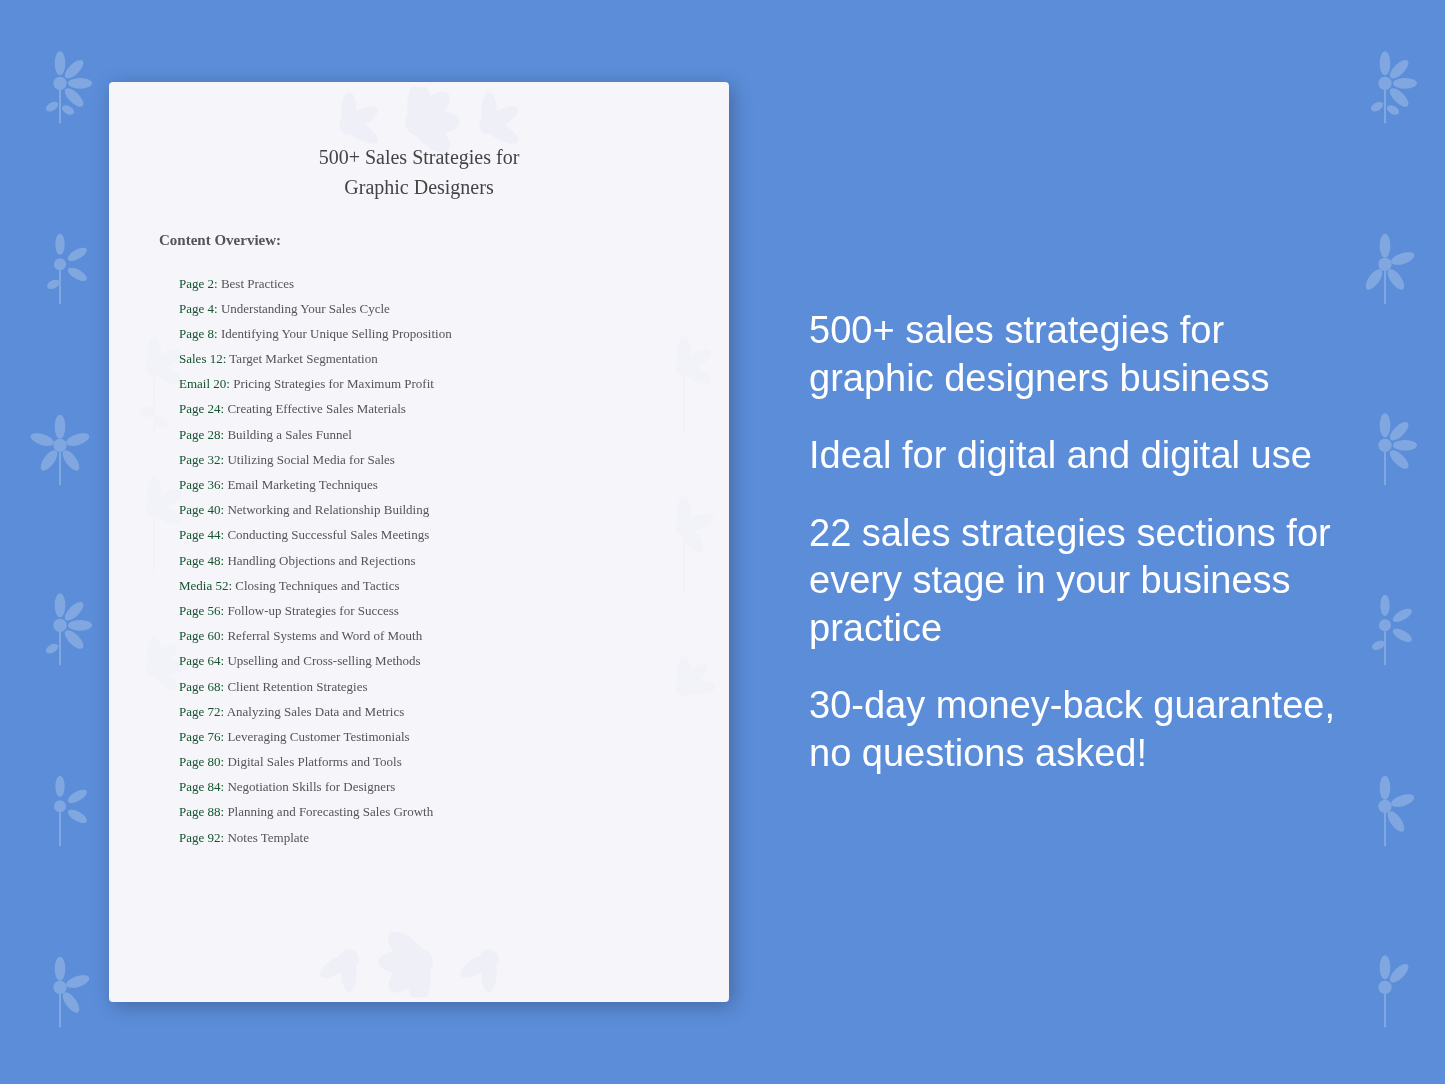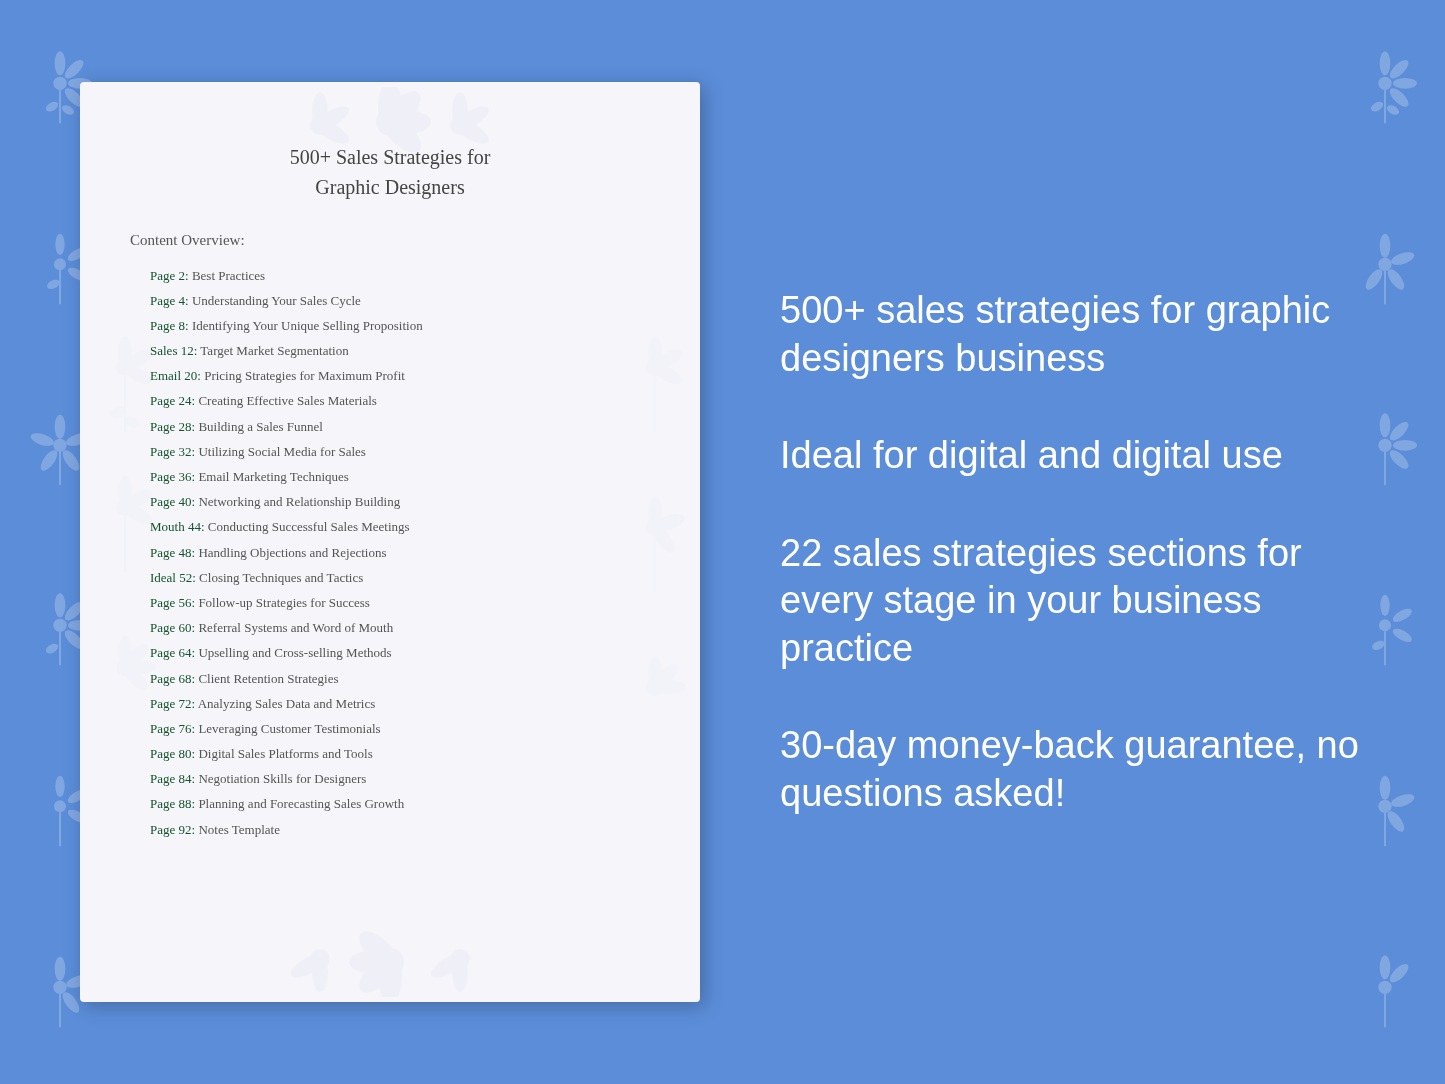--- a/index.html
+++ b/index.html
@@ -45,21 +45,21 @@
     }
 
     .main-layout {
       position: relative;
       z-index: 1;
       display: flex;
       align-items: center;
       justify-content: center;
       width: 100%;
       height: 100%;
-      padding: 40px 80px;
+      padding: 40px 109px;
       gap: 60px;
     }
 
     
     .doc-panel {
       background: #f5f5fa;
       border-radius: 4px;
       width: 620px;
       min-height: 920px;
       padding: 0;
@@ -118,22 +118,22 @@
       color: #444;
       margin-bottom: 30px;
       line-height: 1.5;
       font-weight: normal;
     }
 
     .toc-heading {
       font-family: 'Georgia', serif;
       font-size: 15px;
       color: #555;
-      margin-bottom: 14px;
-      font-weight: normal;
+      margin-bottom: 22px;
+      font-weight: bold;
     }
 
     .toc-list {
       list-style: none;
     }
 
     .toc-item {
       font-family: 'Georgia', serif;
       font-size: 13px;
       color: #555;
@@ -155,21 +155,20 @@
       gap: 30px;
       padding-left: 20px;
     }
 
     .feature-text {
       font-family: 'Arial', sans-serif;
       font-size: 38px;
       color: #ffffff;
       line-height: 1.25;
       font-weight: normal;
-      margin-top: 20px;
     }
   </style>
 </head>
 <body>
 
 <div class="bg-flowers">
 
   <div class="flower-col left">
     <svg class="flower-svg" viewBox="0 0 100 120">
         <g fill="#c8d8f0">
@@ -393,23 +392,23 @@
       <li class="toc-item"><span class="page-num">Page  2:</span>  Best Practices</li>
           <li class="toc-item"><span class="page-num">Page  4:</span>  Understanding Your Sales Cycle</li>
           <li class="toc-item"><span class="page-num">Page  8:</span>  Identifying Your Unique Selling Proposition</li>
           <li class="toc-item"><span class="page-num">Sales 12:</span>  Target Market Segmentation</li>
           <li class="toc-item"><span class="page-num">Email 20:</span>  Pricing Strategies for Maximum Profit</li>
           <li class="toc-item"><span class="page-num">Page 24:</span>  Creating Effective Sales Materials</li>
           <li class="toc-item"><span class="page-num">Page 28:</span>  Building a Sales Funnel</li>
           <li class="toc-item"><span class="page-num">Page 32:</span>  Utilizing Social Media for Sales</li>
           <li class="toc-item"><span class="page-num">Page 36:</span>  Email Marketing Techniques</li>
           <li class="toc-item"><span class="page-num">Page 40:</span>  Networking and Relationship Building</li>
-          <li class="toc-item"><span class="page-num">Mouth 44:</span>  Conducting Successful Sales Meetings</li>
+          <li class="toc-item"><span class="page-num">Page 44:</span>  Conducting Successful Sales Meetings</li>
           <li class="toc-item"><span class="page-num">Page 48:</span>  Handling Objections and Rejections</li>
-          <li class="toc-item"><span class="page-num">Ideal 52:</span>  Closing Techniques and Tactics</li>
+          <li class="toc-item"><span class="page-num">Media 52:</span>  Closing Techniques and Tactics</li>
           <li class="toc-item"><span class="page-num">Page 56:</span>  Follow-up Strategies for Success</li>
           <li class="toc-item"><span class="page-num">Page 60:</span>  Referral Systems and Word of Mouth</li>
           <li class="toc-item"><span class="page-num">Page 64:</span>  Upselling and Cross-selling Methods</li>
           <li class="toc-item"><span class="page-num">Page 68:</span>  Client Retention Strategies</li>
           <li class="toc-item"><span class="page-num">Page 72:</span>  Analyzing Sales Data and Metrics</li>
           <li class="toc-item"><span class="page-num">Page 76:</span>  Leveraging Customer Testimonials</li>
           <li class="toc-item"><span class="page-num">Page 80:</span>  Digital Sales Platforms and Tools</li>
           <li class="toc-item"><span class="page-num">Page 84:</span>  Negotiation Skills for Designers</li>
           <li class="toc-item"><span class="page-num">Page 88:</span>  Planning and Forecasting Sales Growth</li>
           <li class="toc-item"><span class="page-num">Page 92:</span>  Notes Template</li>

